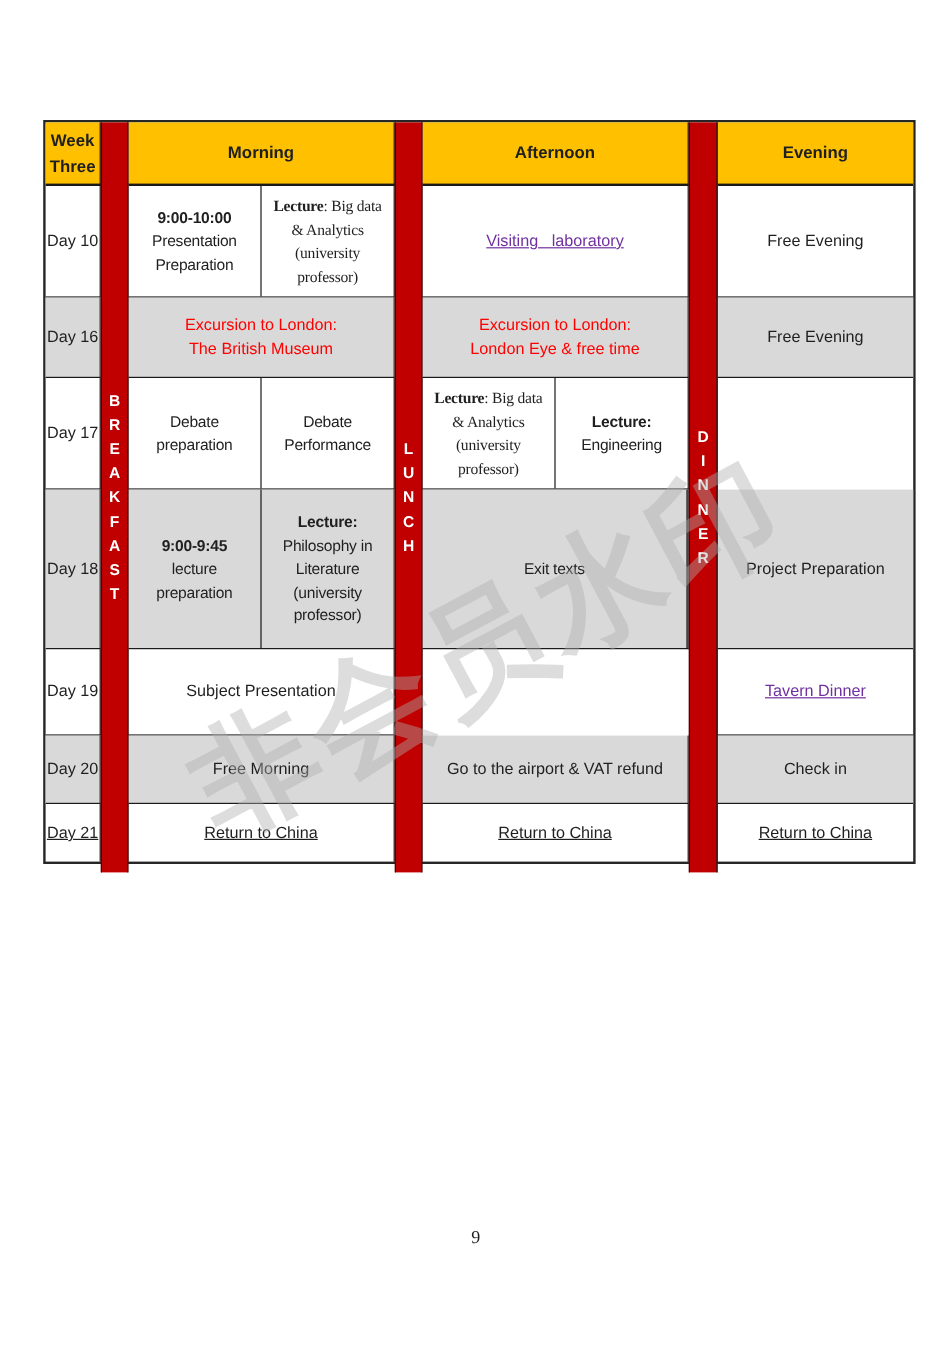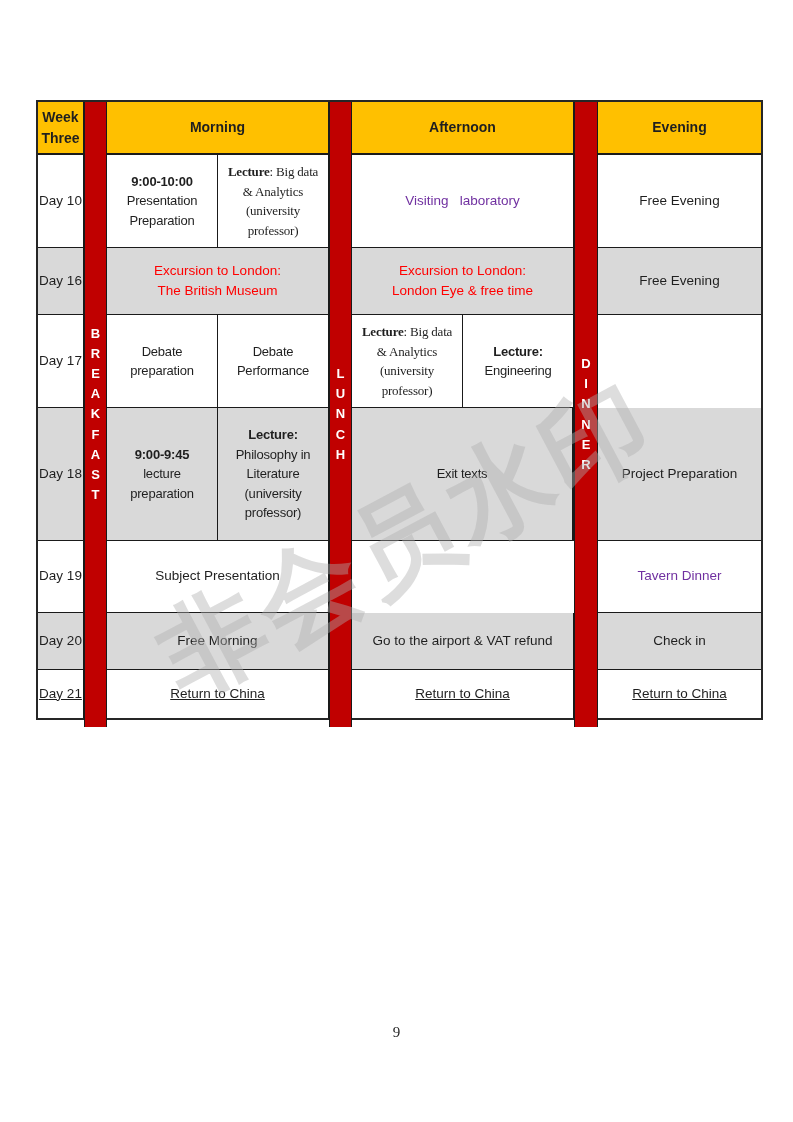--- a/index.html
+++ b/index.html
@@ -29,21 +29,21 @@
   .split{flex-direction:row;padding:0;align-items:stretch;}
   .half{
     flex:1;display:flex;flex-direction:column;justify-content:center;align-items:center;
     text-align:center;padding:1px 2px;box-sizing:border-box;min-width:0;
     font-size:13px;letter-spacing:-0.2px;white-space:pre-line;line-height:1.5;
   }
   .half.first{border-right:1px solid #1a1a1a;}
   .b{font-weight:bold;}
   .inline-wrap{display:inline;font-family:Liberation Serif, serif;}
   .red-text{color:#FF0000;}
-  .purple-text{color:#7030A0;}
+  .purple-text{color:#7030A0;text-decoration:underline;}
   
   .meal-bar{
     position:absolute;top:0;height:calc(100% + 9px);background:#C00000;
     border-left:1px solid #1a1a1a;border-right:1px solid #1a1a1a;
     box-sizing:border-box;z-index:3;
     display:flex;align-items:center;justify-content:center;
   }
   #bar-breakfast{left:46px;width:23px;}
   #bar-lunch{left:291px;width:23px;}
   #bar-dinner{left:536px;width:24px;}

